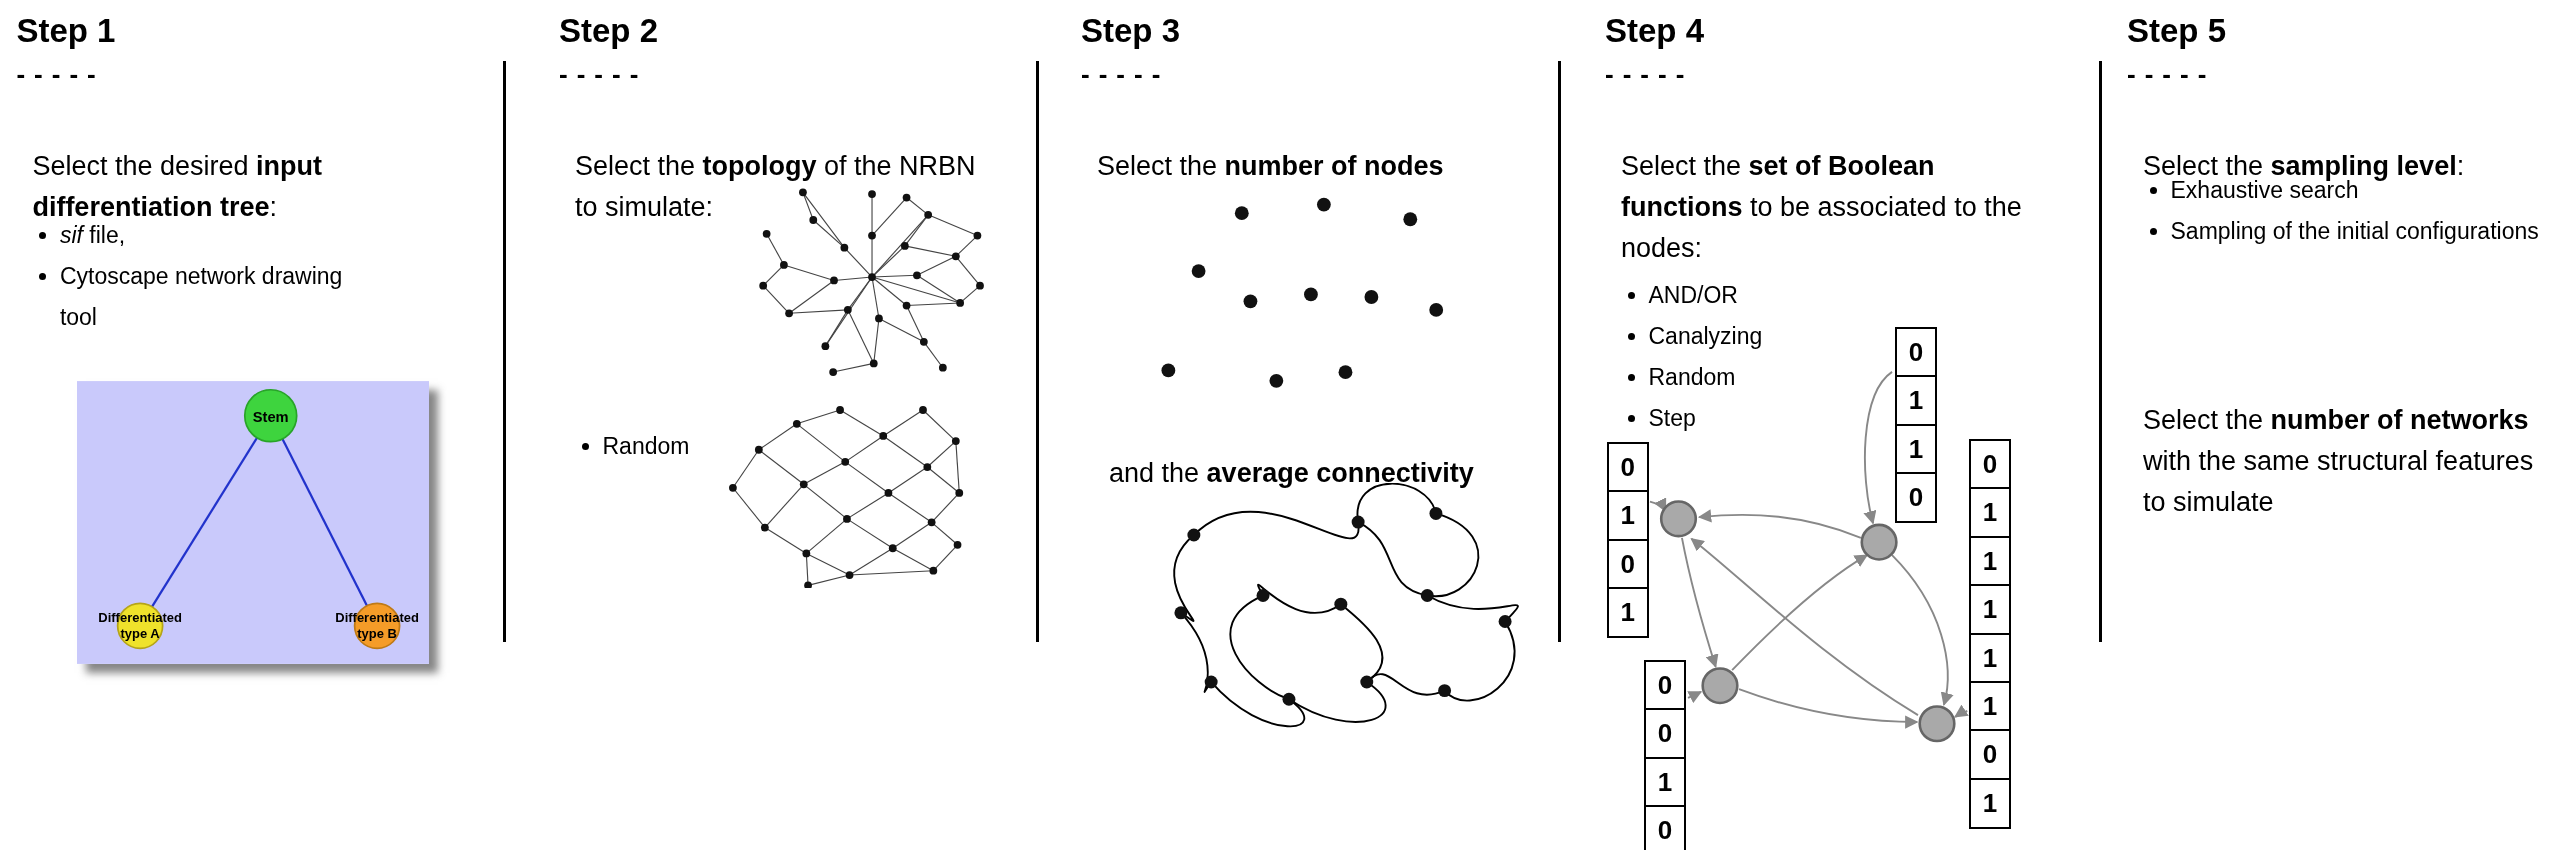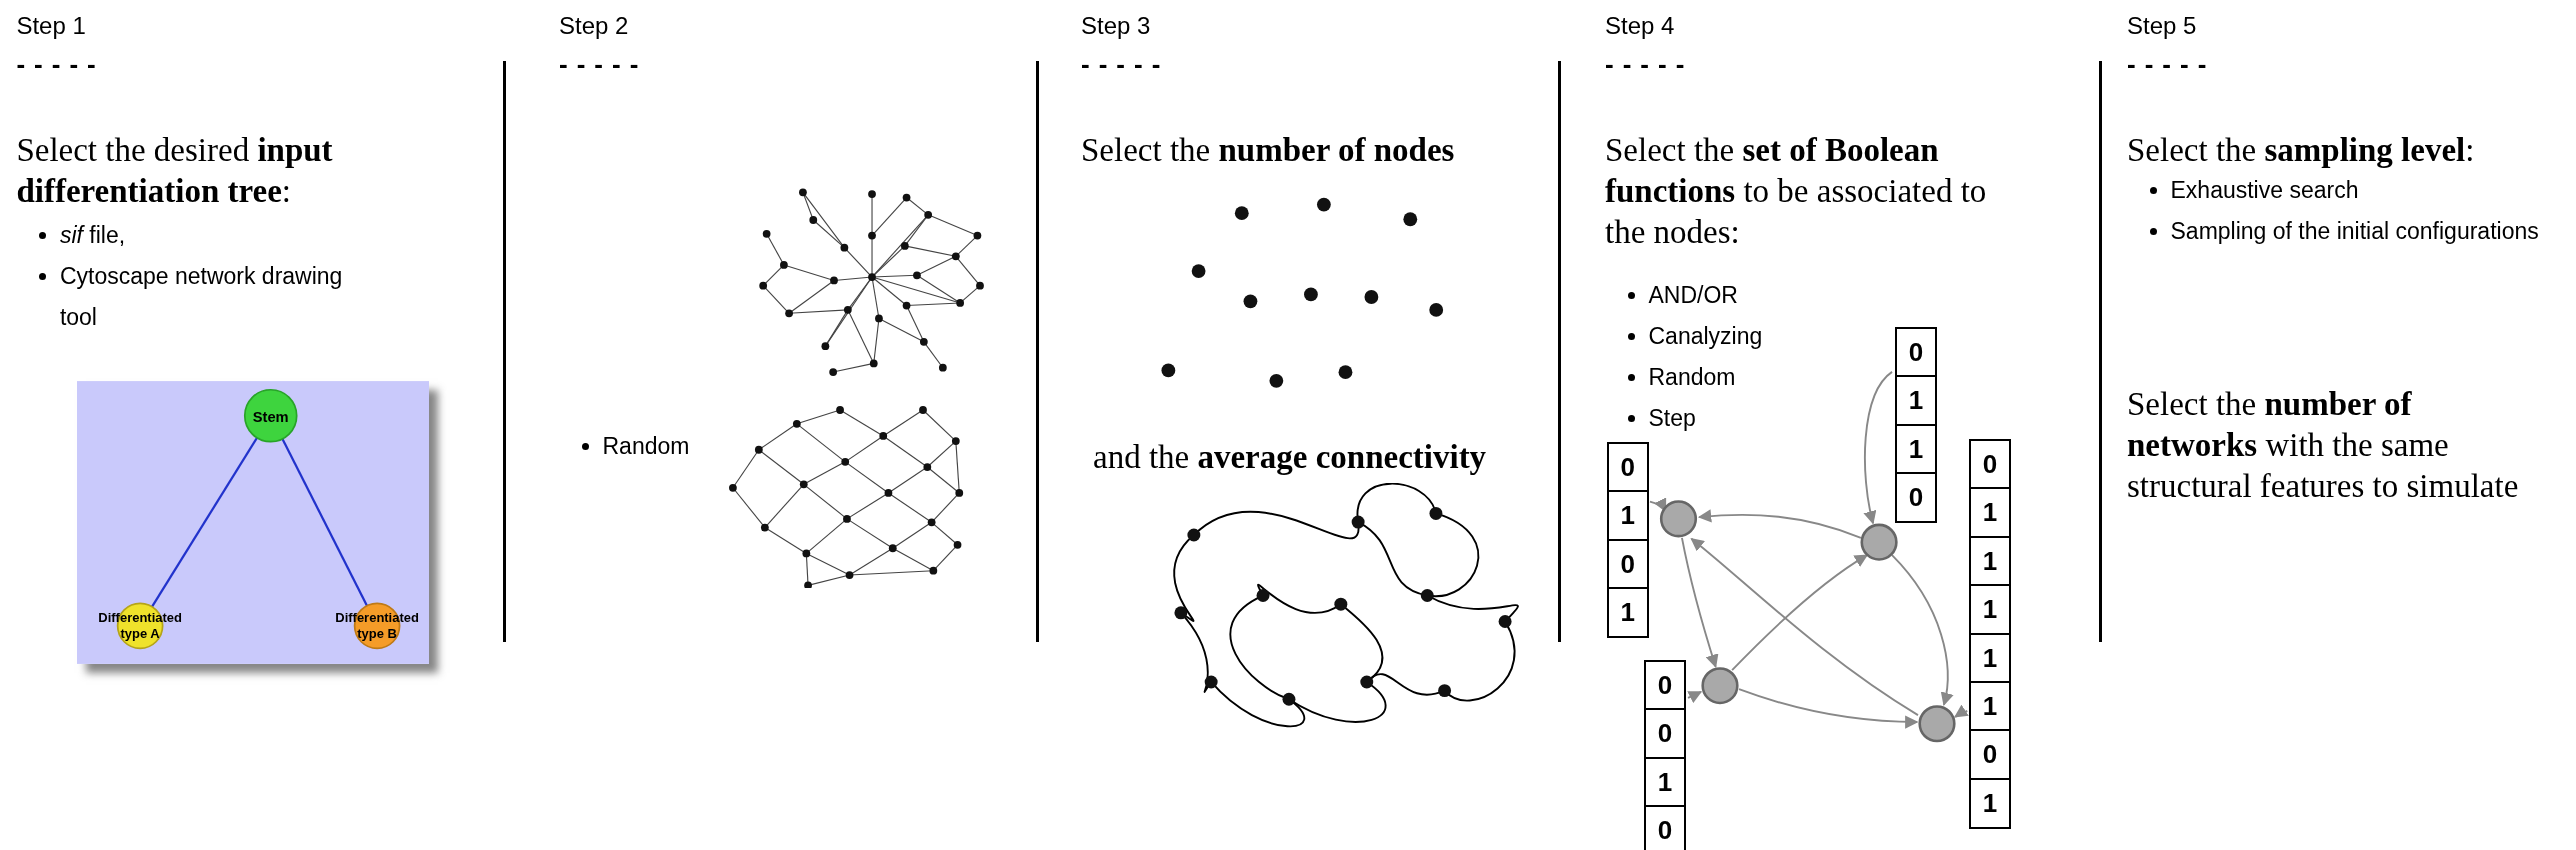--- a/index.html
+++ b/index.html
@@ -6,23 +6,23 @@
   #page{position:relative;width:2576px;height:851px;background:#ffffff;overflow:hidden;
         font-family:"Liberation Sans",sans-serif;color:#000;}
   .col{position:absolute;top:0;height:851px;}
   #col1{left:16.4px;width:485px;}
   #col2{left:559px;width:474px;}
   #col3{left:1081px;width:474px;}
   #col4{left:1605px;width:491px;}
   #col5{left:2127px;width:446px;}
   .divider{position:absolute;top:61px;height:581px;width:2.6px;background:#000;}
   #div1{left:503px;} #div2{left:1036px;} #div3{left:1558px;} #div4{left:2099px;}
-  .step-title{font-size:24px;font-weight:normal;margin:12px 0 0 0;}
+  .step-title{font-size:33px;font-weight:bold;margin:12px 0 0 0;}
   .dashes{font-size:26px;font-weight:bold;margin-top:8.7px;letter-spacing:0.9px;}
-  .para{font-size:33px;line-height:41px;margin:0;position:absolute;font-family:Liberation Serif, serif;}
+  .para{font-size:27px;line-height:41px;margin:16px;position:absolute;}
   .bullets{list-style:disc;margin:0;padding-left:40px;font-size:23px;line-height:41px;position:absolute;}
   .bullets li{margin:0;}
   .fig{position:absolute;}
   
   .tree-box{position:absolute;left:61px;top:381px;width:352px;height:283px;
             box-shadow:8.7px 8.7px 7.8px rgba(70,70,70,.65);}
   .tree-edge{stroke-width:2.6;}
   .tlabel{font-size:15px;font-weight:bold;text-anchor:middle;fill:#000;}
   .tlabel.big{font-size:17px;}
   
@@ -63,20 +63,21 @@
         <text class="tlabel" x="347" y="279">Differentiated</text>
         <text class="tlabel" x="347" y="297">type B</text>
       </svg>
     </div>
   </div>
   <div class="divider" id="div1"></div>
 
   <div class="col" id="col2">
     <h2 class="step-title">Step 2</h2>
     <div class="dashes">- - - - -</div>
+    <p class="para" style="top:130px;left:0;width:407px"><span>Select the </span><span style="font-weight: bold;">topology</span><span> of the NRBN to simulate:</span></p>
     <svg class="fig" id="fig-scalefree" style="left:192px;top:182px" width="236" height="203" viewBox="0 0 273 235">
         <line x1="140" y1="110" x2="140" y2="62" stroke="#444" stroke-width="1.3"></line>
         <line x1="140" y1="110" x2="178" y2="74" stroke="#444" stroke-width="1.3"></line>
         <line x1="140" y1="110" x2="192" y2="108" stroke="#444" stroke-width="1.3"></line>
         <line x1="140" y1="110" x2="180" y2="143" stroke="#444" stroke-width="1.3"></line>
         <line x1="140" y1="110" x2="148" y2="158" stroke="#444" stroke-width="1.3"></line>
         <line x1="140" y1="110" x2="112" y2="148" stroke="#444" stroke-width="1.3"></line>
         <line x1="140" y1="110" x2="96" y2="114" stroke="#444" stroke-width="1.3"></line>
         <line x1="140" y1="110" x2="108" y2="76" stroke="#444" stroke-width="1.3"></line>
         <line x1="140" y1="110" x2="205" y2="38" stroke="#444" stroke-width="1.3"></line>

